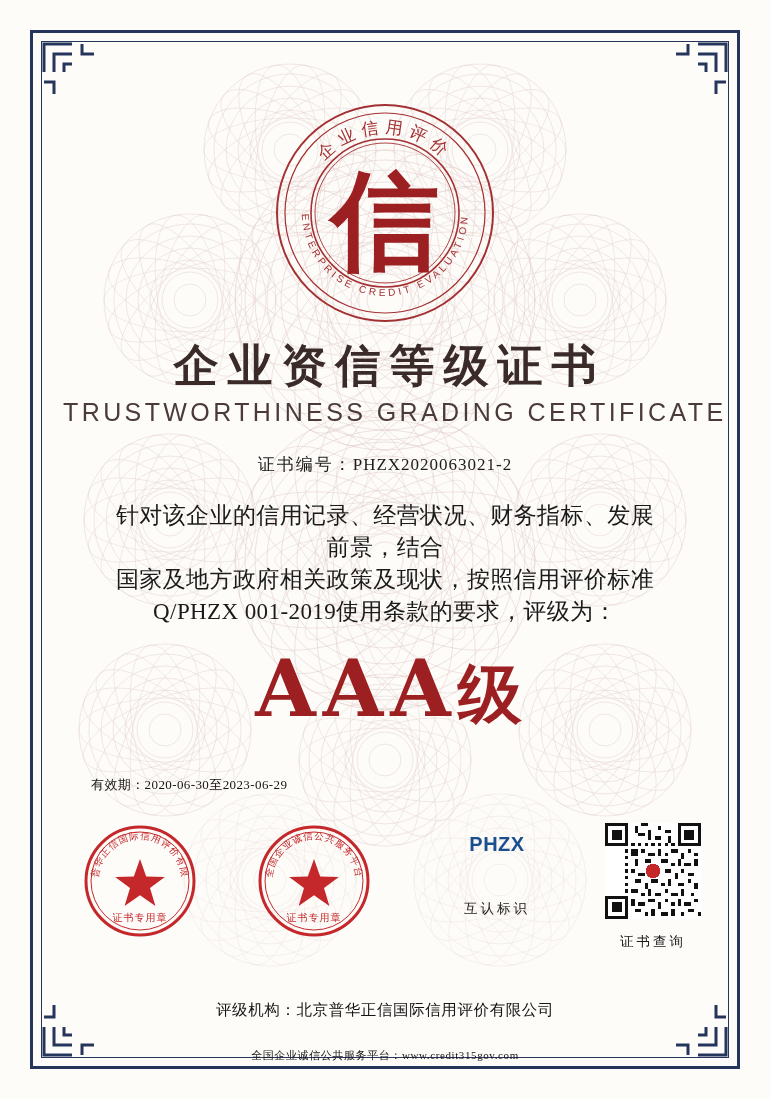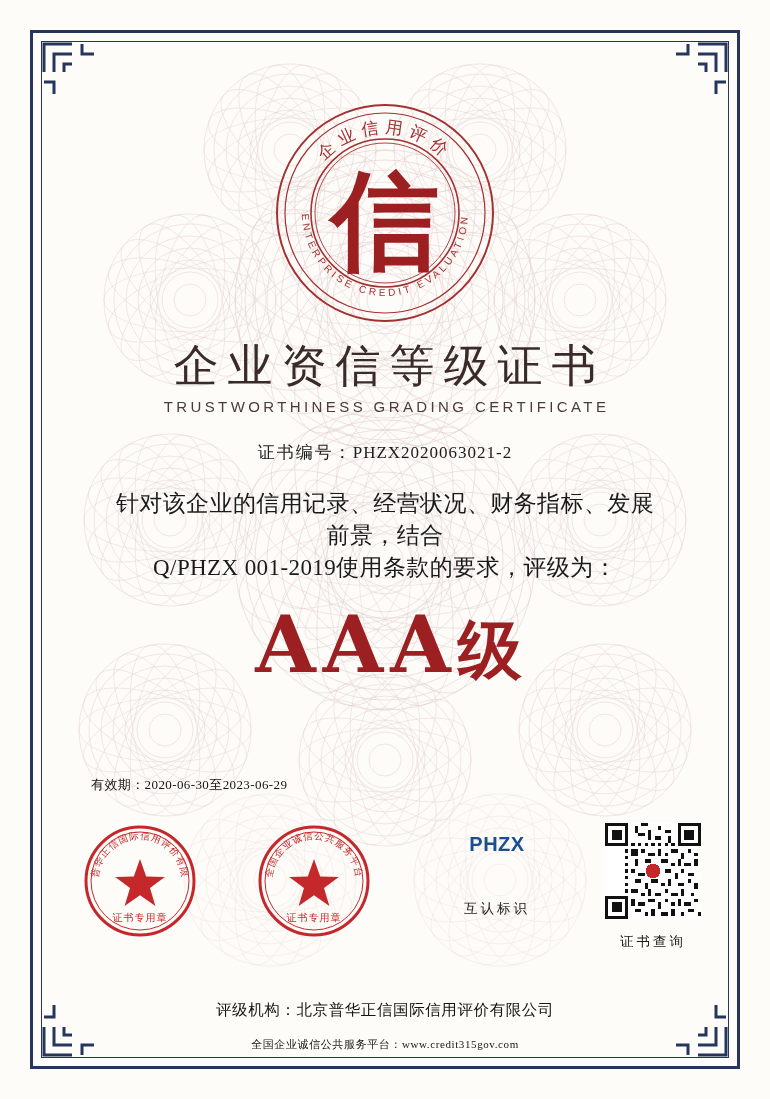--- a/index.html
+++ b/index.html
@@ -72,30 +72,30 @@
     position: relative;
     width: 230px;
     height: 230px;
     margin: 38px auto 6px;
   }
 
   
   .title-cn {
     font-family: "DejaVu Serif", "Liberation Serif", serif;
     font-size: 45px;
-    font-weight: normal;
+    font-weight: bold;
     letter-spacing: 9px;
     color: #3a2a28;
     margin: 8px 0 2px;
     text-indent: 9px;
     white-space: nowrap;
   }
   .title-en {
     font-family: "Liberation Sans", sans-serif;
-    font-size: 15px;
+    font-size: 25px;
     letter-spacing: 3.4px;
     color: #4a3b39;
     margin: 0 0 26px;
     text-indent: 3px;
     white-space: nowrap;
   }
 
   .cert-no {
     font-family: "Liberation Serif", serif;
     font-size: 17px;
@@ -209,21 +209,21 @@
   
   .footer {
     position: absolute;
     left: 60px;
     top: 1000px;
     width: 650px;
     text-align: center;
     font-family: "Liberation Serif", serif;
     color: #151515;
   }
-  .footer-line-1 { font-size: 15.5px; letter-spacing: 0.6px; margin-bottom: 16px; }
+  .footer-line-1 { font-size: 15.5px; letter-spacing: 0.6px; margin-bottom: 27px; }
   .footer-line-2 { font-size: 11px; letter-spacing: 0.6px; }
 </style>
 </head>
 <body>
 
 <div id="certificate">
 
   <svg class="guilloche" viewBox="0 0 770 1099" xmlns="http://www.w3.org/2000/svg">
     <defs>
       <g id="rosette">
@@ -376,20 +376,21 @@
     <div class="title-cn">企业资信等级证书</div>
     <div class="title-en">TRUSTWORTHINESS GRADING CERTIFICATE</div>
 
     <div class="cert-no">
       <span class="label">证书编号：</span><span>PHZX2020063021-2</span>
     </div>
 
 
     <div class="body-text">
       <div>针对该企业的信用记录、经营状况、财务指标、发展前景，结合</div>
+      <div>国家及地方政府相关政策及现状，按照信用评价标准</div>
       <div>Q/PHZX 001-2019使用条款的要求，评级为：</div>
     </div>
 
     <div class="grade">
       <span>AAA</span><span class="grade-cn">级</span>
     </div>
 
     <div class="validity">
       <span>有效期：</span><span>2020-06-30至2023-06-29</span>
     </div>

